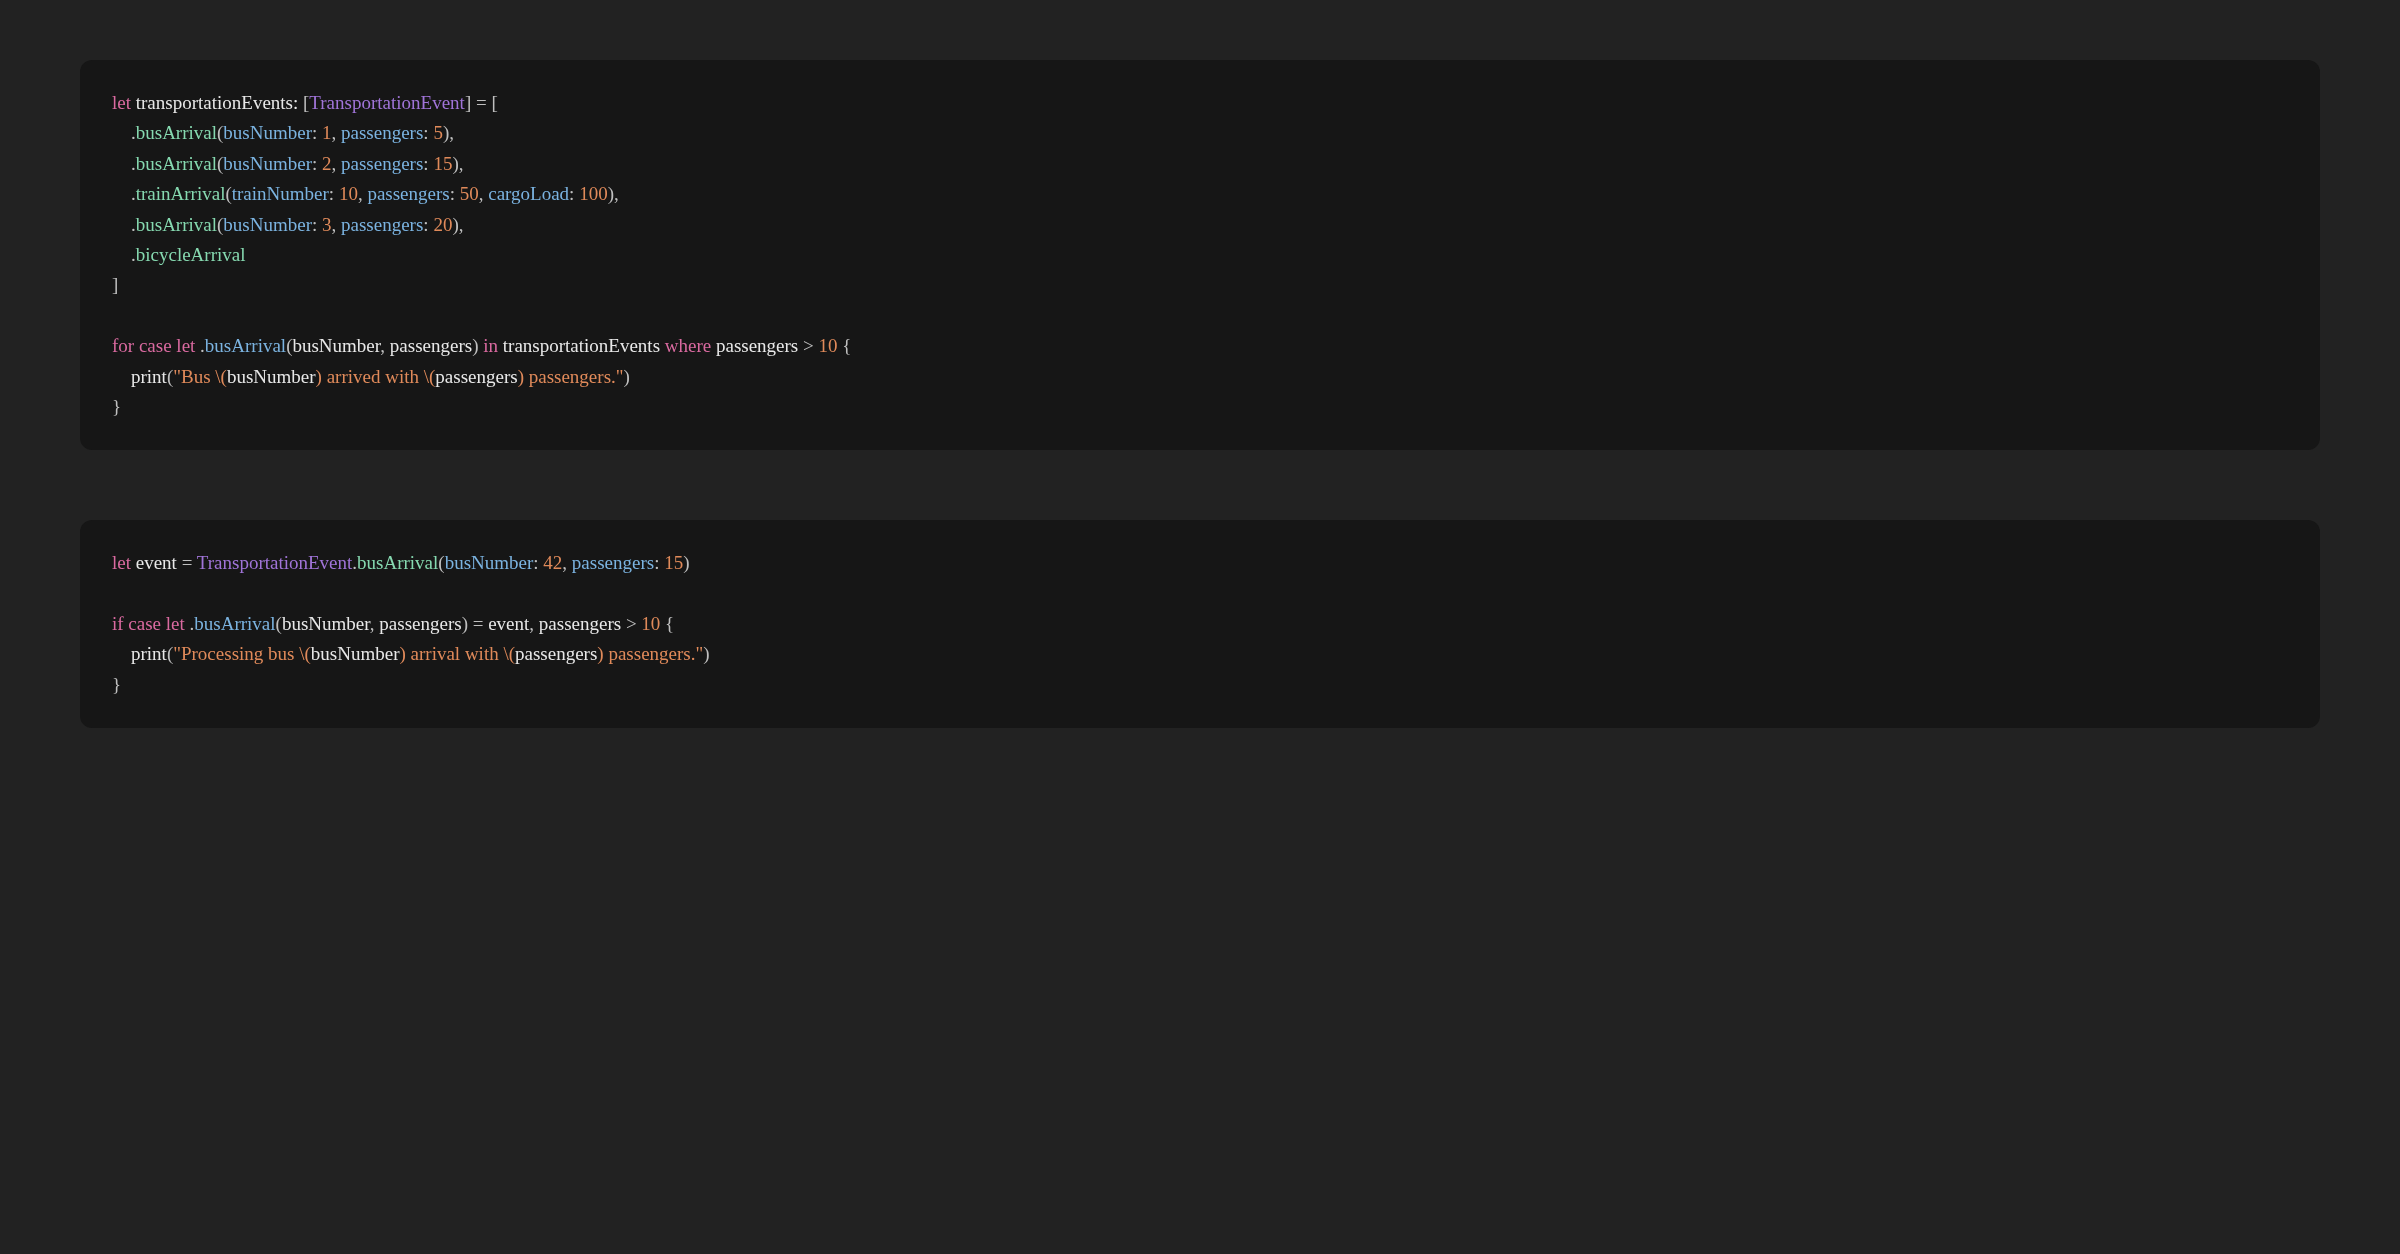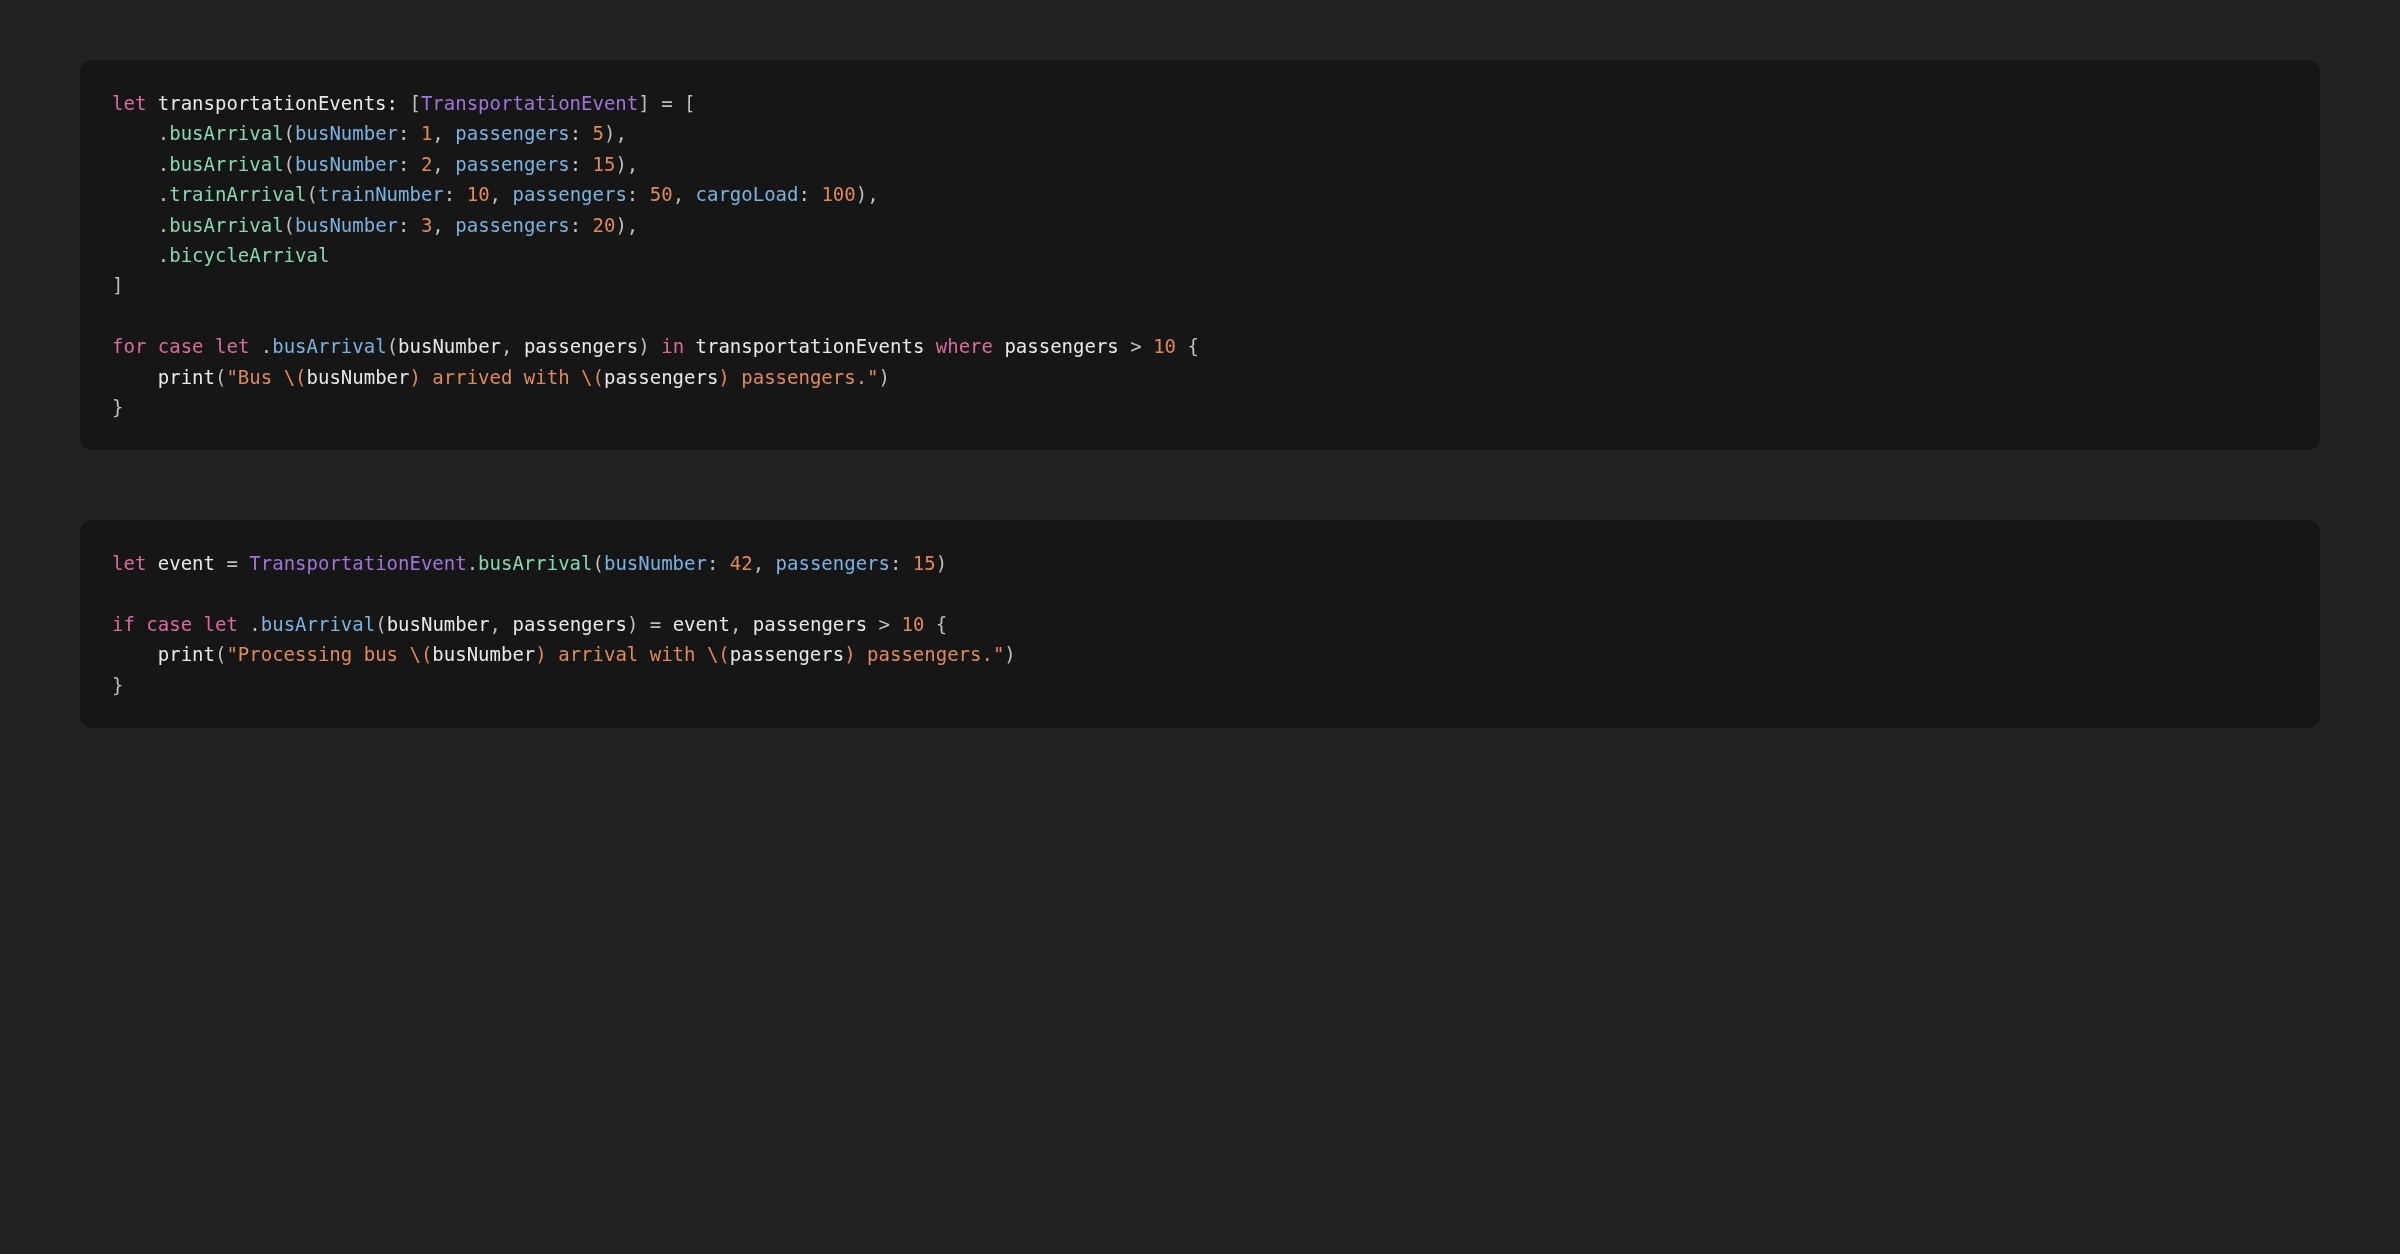--- a/index.html
+++ b/index.html
@@ -11,20 +11,21 @@
     padding: 60px 80px;
     color: #e8e8e8;
   }
   .codeblock {
     background: #161616;
     border-radius: 12px;
     padding: 28px 32px;
     margin-bottom: 70px;
     white-space: pre;
     overflow-x: auto;
+    font-family: Liberation Serif, serif;
   }
   .tk { display: inline; }
   .kw   { color: #da6aa0; }
   .def  { color: #e8e8e8; }
   .type { color: #a074d8; }
   .memb { color: #86d9b0; }
   .lbl  { color: #7bb3e0; }
   .num  { color: #e08a5a; }
   .punc { color: #bfbfbf; }
   .str  { color: #e08a5a; }

